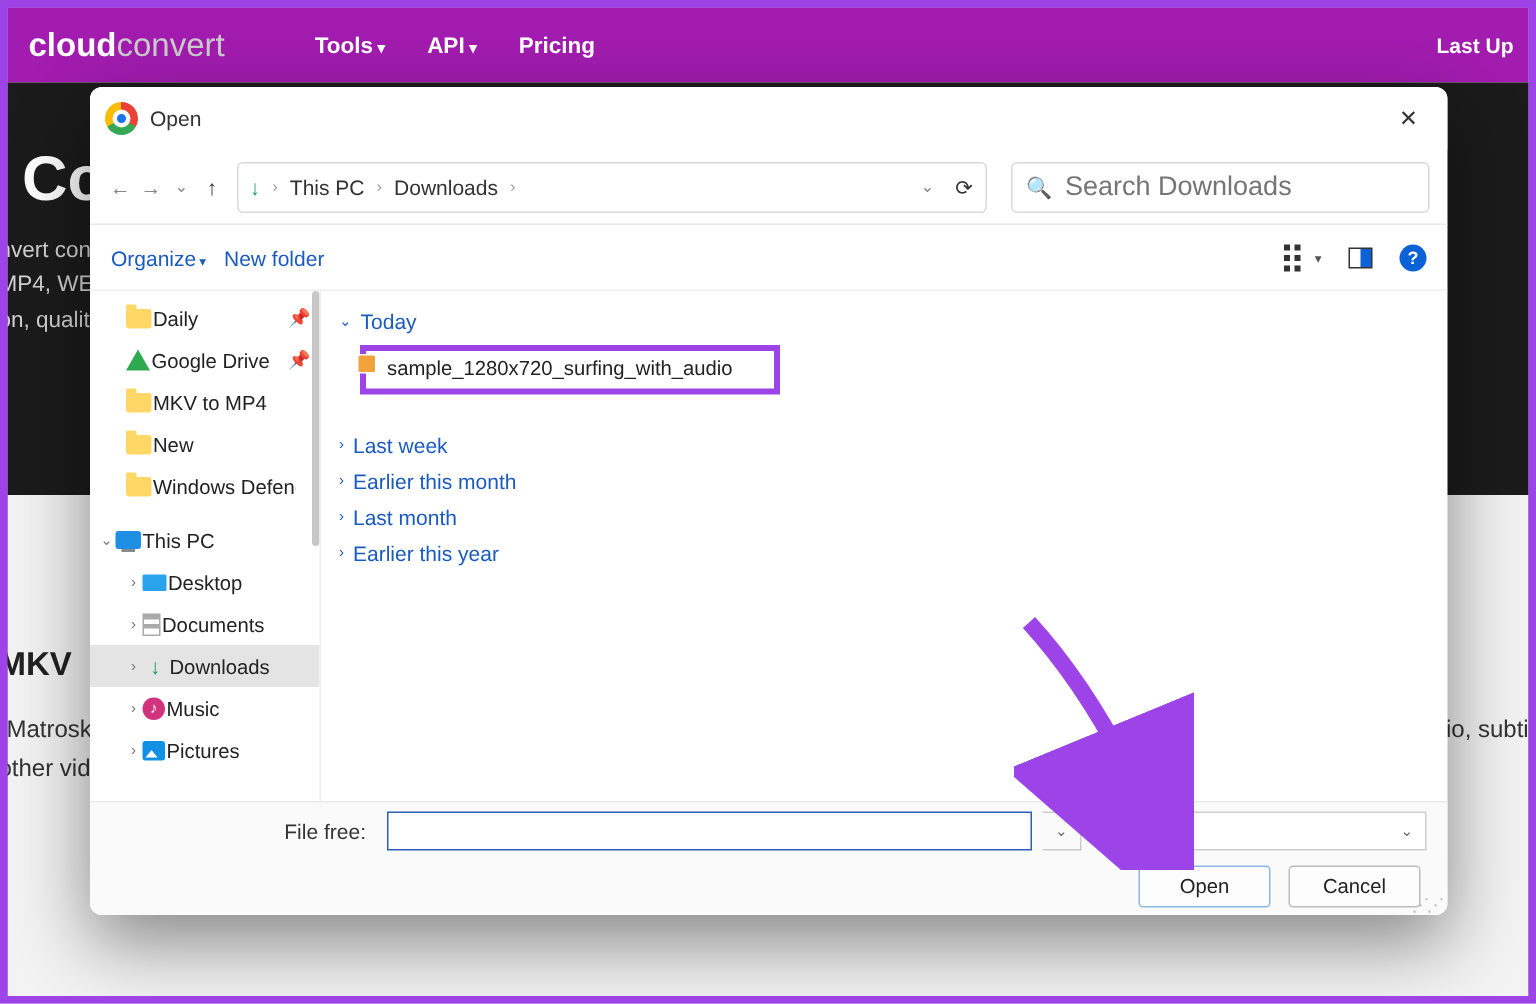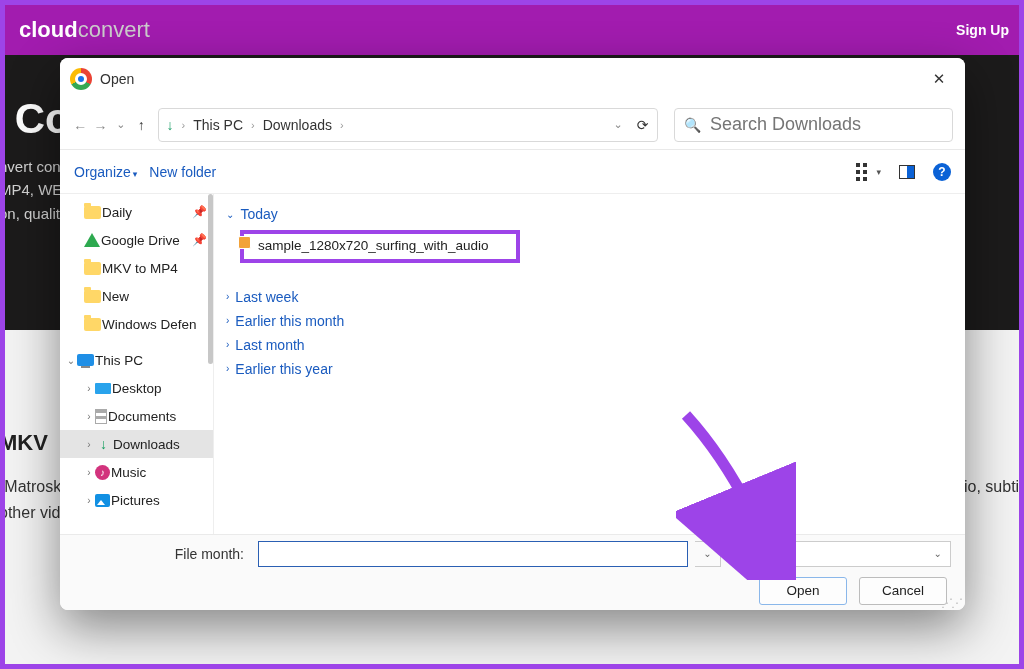--- a/index.html
+++ b/index.html
@@ -183,21 +183,26 @@
   .arrow svg{width:100%;height:100%;}
 </style>
 </head>
 <body>
 
 <div class="page-bg">
   <div class="topbar">
     <span class="brand">
       <span class="bold">cloud</span><span class="light">convert</span>
     </span>
-    <span class="signup">Sign Up</span>
+    <div class="menu">
+      <span class="menu-item"><span>Tools</span><span class="caret">▾</span></span>
+      <span class="menu-item"><span>API</span><span class="caret">▾</span></span>
+      <span class="menu-item">Pricing</span>
+    </div>
+    <span class="signup">Last Up</span>
   </div>
   <div class="hero">
     <h1>V Converter</h1>
     <div class="hero-sub">
       <div>nvert converts your video files online. Amongst many others, we support MP4, W</div>
       <div>MP4, WEBM and AVI. You can use the options to control video resolution, quality</div>
       <div>on, quality and file size.</div>
     </div>
   </div>
   <div class="body-area">
@@ -344,21 +349,21 @@
         </div>
       <div class="grp-head">
           <span class="tri">›</span>
           <span>Earlier this year</span>
         </div>
     </div>
   </div>
 
   <div class="dlg-footer">
     <div class="fn-row">
-      <span class="fn-label">File month:</span>
+      <span class="fn-label">File free:</span>
       <input class="fn-input" value="" style="">
       <span class="fn-drop">⌄</span>
       <div class="type-select">
           <span>es</span>
           <span style="font-size:10px;color:#666;">⌄</span>
         </div>
     </div>
     <div class="btn-row">
       <div class="btn primary">Open</div>
       <div class="btn">Cancel</div>

